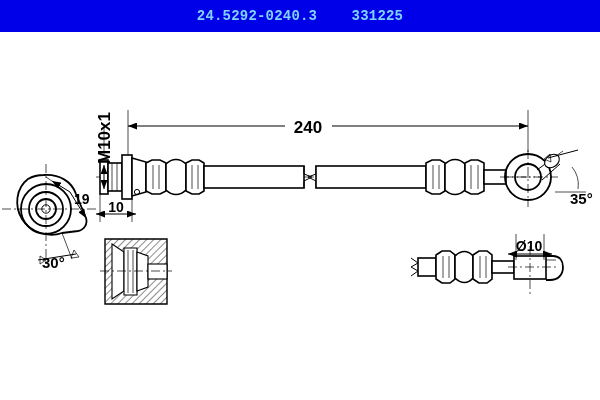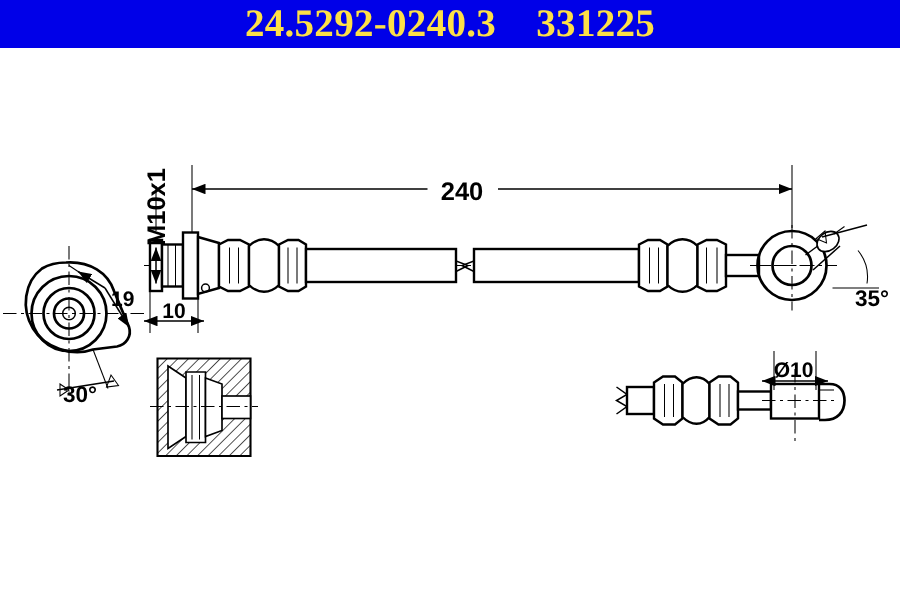--- a/index.html
+++ b/index.html
@@ -24,26 +24,26 @@
     left: 0;
     top: 0;
     width: 600px;
     height: 32px;
     background: #0000e8;
     display: flex;
     align-items: center;
     justify-content: center;
   }
   #header-title {
-    color: #fde047;
-    font-size: 26px;
+    color: #7dd3fc;
+    font-size: 14px;
     font-weight: bold;
     letter-spacing: 0.2px;
     white-space: pre;
-    font-family: Liberation Serif, serif;
+    font-family: Liberation Mono, monospace;
   }
   
   #drawing-canvas {
     position: absolute;
     left: 0;
     top: 32px;
     width: 475px;
     height: 368px;
   }
   svg.tech {

